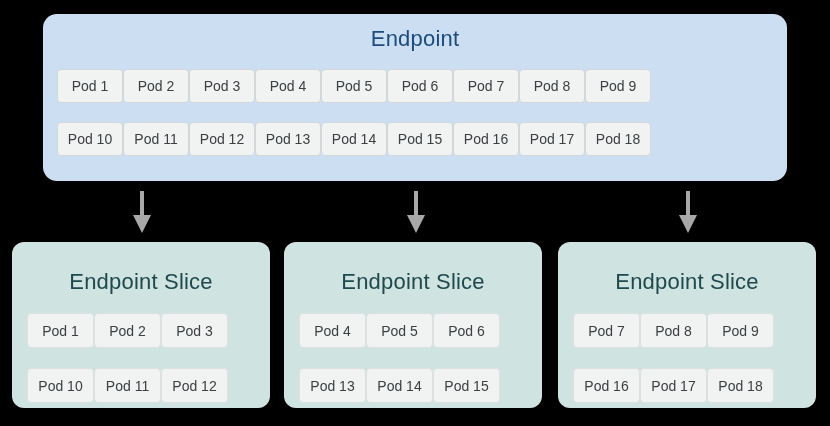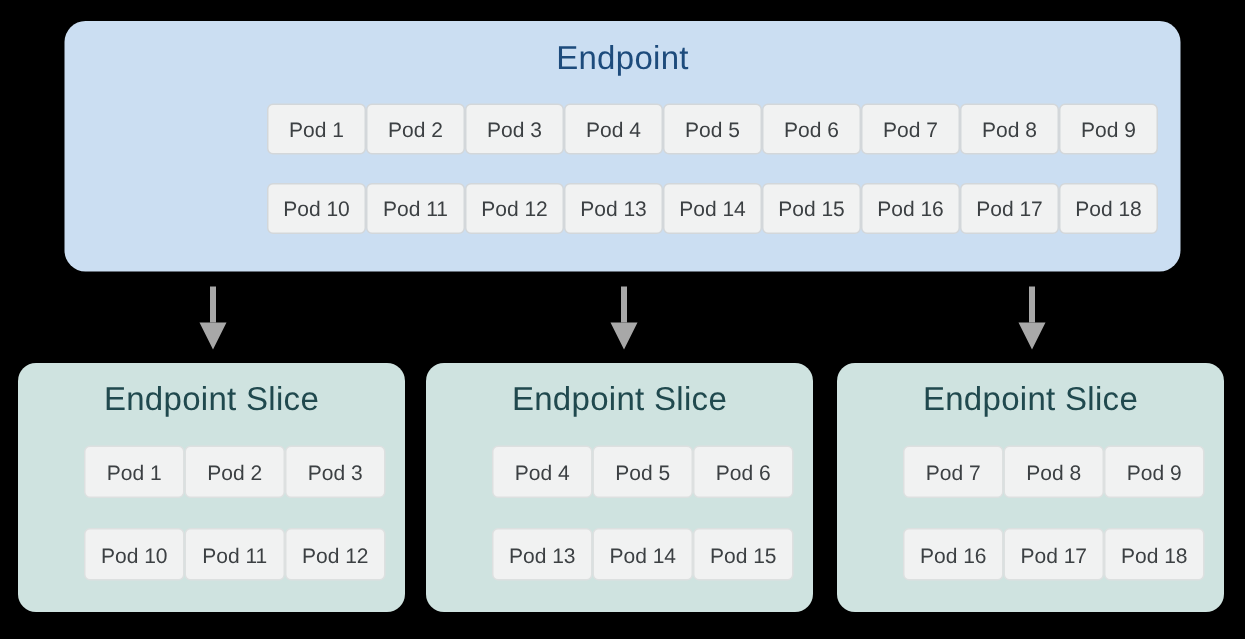--- a/index.html
+++ b/index.html
@@ -34,21 +34,21 @@
     font-size:22px;
     line-height:26px;
     color:var(--ep-title);
     letter-spacing:.2px;
   }
   .ep-rows{
     padding:0 15px 0 14px;
   }
   .pod-row{
     display:flex;
-    justify-content:flex-end;
+    justify-content:flex-start;
   }
   .ep-rows .pod-row:first-child{margin-top:17px;}
   .ep-rows .pod-row:last-child{margin-top:19px;}
   .pod{
     width:66px; height:34px;
     background:var(--pod-fill);
     border:1px solid var(--pod-border);
     border-radius:4px;
     display:flex;
     align-items:center;
@@ -81,21 +81,21 @@
     position:absolute;
     top:242px;
     width:258px; height:166px;
     background:var(--slice-box);
     border-radius:12px;
   }
   .slice-1{left:12px;}
   .slice-2{left:284px;}
   .slice-3{left:558px;}
   .slice-title{
-    padding-top:10px;
+    padding-top:26px;
     text-align:center;
     font-size:22px;
     line-height:28px;
     color:var(--slice-title);
     letter-spacing:.2px;
   }
   .slice-rows{
     padding:0 13px 0 15px;
   }
   .slice-rows .pod-row:first-child{margin-top:17px;}

